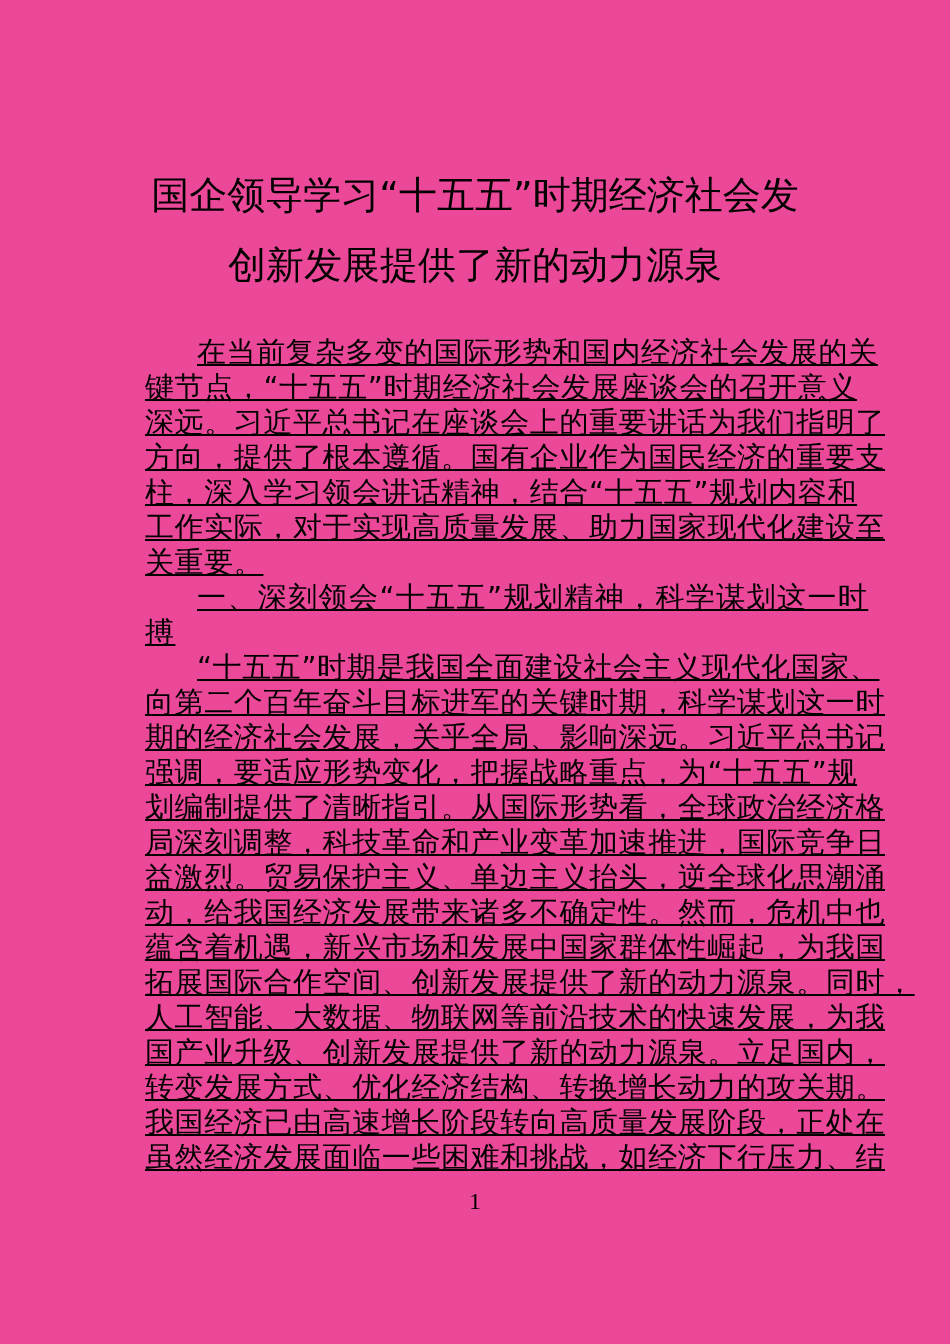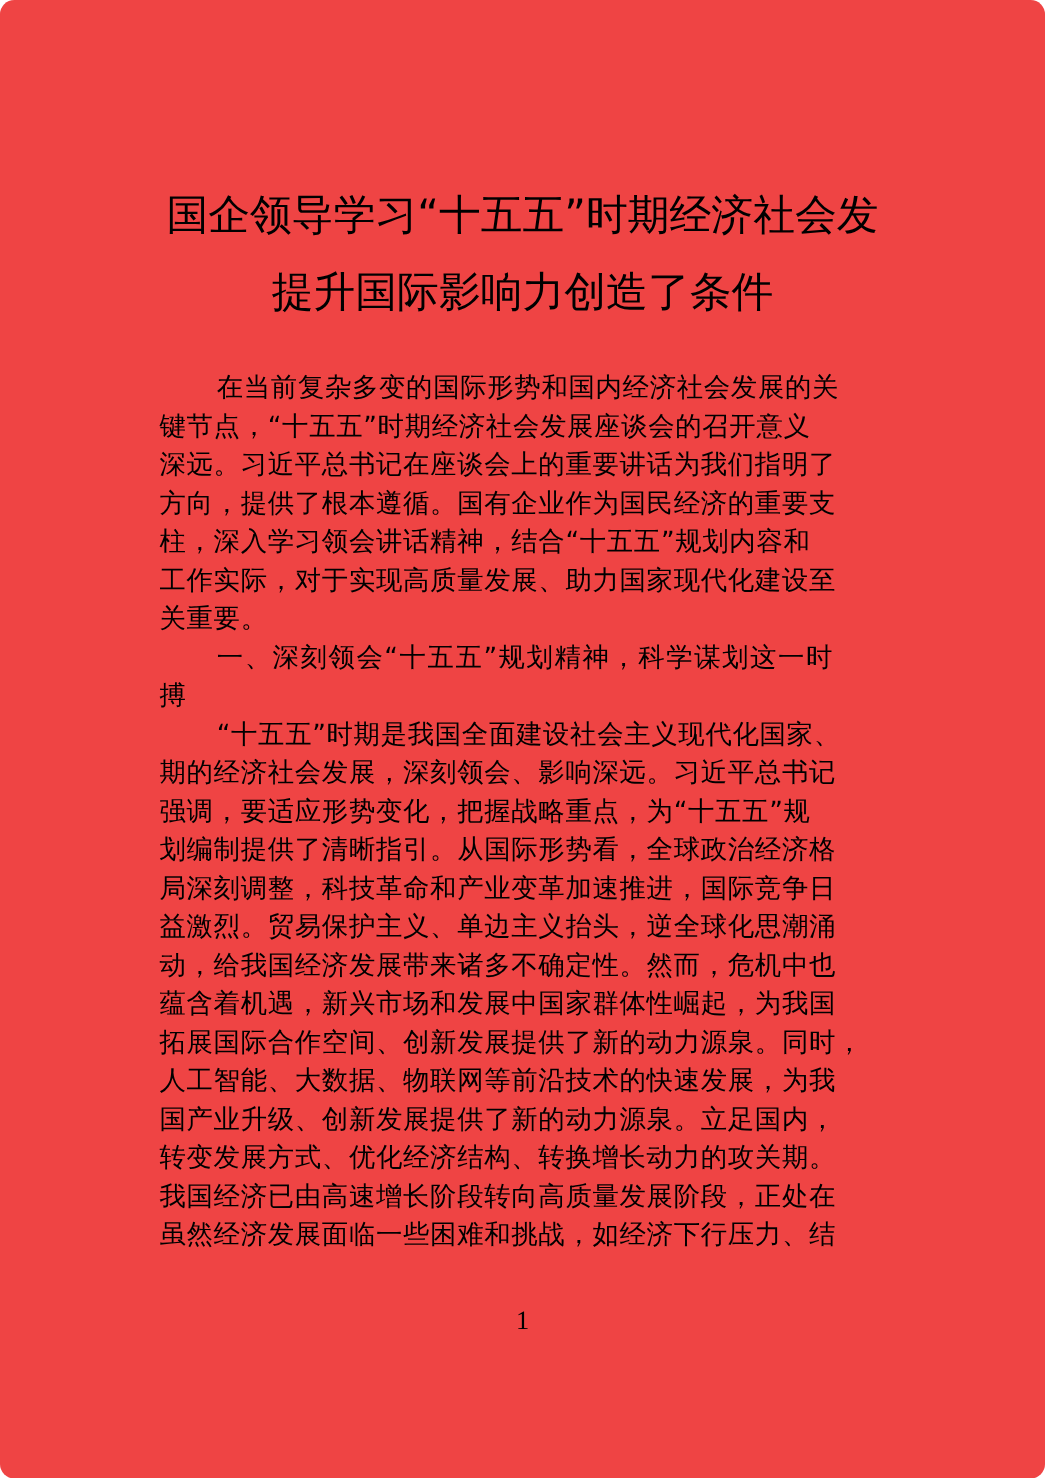--- a/index.html
+++ b/index.html
@@ -1,58 +1,59 @@
 <!DOCTYPE html>
 <html><head>
 <meta charset="utf-8">
 <style>
   html, body { margin: 0; padding: 0; background: #ffffff; }
   body { width: 950px; height: 1344px; position: relative; overflow: hidden;
          font-family: "DejaVu Sans", "Liberation Sans", sans-serif; color: #000; }
-  .page { position: absolute; left: 0; top: 0; width: 950px; height: 1344px; background: #ef4444; border-radius: 13px; }
+  .page { position: absolute; left: 0; top: 0; width: 950px; height: 1344px; background: #ec4899; }
   .title { position: absolute; left: 145px; width: 660px; text-align: center;
            font-size: 38px; line-height: 70px; top: 160px; letter-spacing: 0px; }
   .title-line { display: block; white-space: nowrap; }
   .body { position: absolute; left: 145px; top: 335px; width: 662px; }
-  .line { display: block; height: 35px; line-height: 35px; font-size: 24px;
-          white-space: nowrap; letter-spacing: 0.6px; }
+  .line { display: block; height: 35px; line-height: 35px; font-size: 29px;
+          white-space: nowrap; letter-spacing: 0.6px; text-decoration: underline; }
   .indent { padding-left: 52px; }
   .heading { letter-spacing: 1.4px; }
   .page-number { position: absolute; left: 455px; top: 1188px; width: 40px; text-align: center;
                  font-family: "Liberation Serif", "DejaVu Serif", serif; font-size: 24px; }
 </style>
 </head>
 <body>
 
 <div class="page">
 
   <div class="title">
     <span class="title-line">国企领导学习“十五五”时期经济社会发</span>
-    <span class="title-line">提升国际影响力创造了条件</span>
+    <span class="title-line">创新发展提供了新的动力源泉</span>
   </div>
 
   <div class="body">
     <div>
       <span class="line indent">在当前复杂多变的国际形势和国内经济社会发展的关</span>
       <span class="line">键节点，“十五五”时期经济社会发展座谈会的召开意义</span>
       <span class="line">深远。习近平总书记在座谈会上的重要讲话为我们指明了</span>
       <span class="line">方向，提供了根本遵循。国有企业作为国民经济的重要支</span>
       <span class="line">柱，深入学习领会讲话精神，结合“十五五”规划内容和</span>
       <span class="line">工作实际，对于实现高质量发展、助力国家现代化建设至</span>
       <span class="line">关重要。</span>
     </div>
 
     <div>
       <span class="line indent heading">一、深刻领会“十五五”规划精神，科学谋划这一时</span>
       <span class="line heading">搏</span>
     </div>
 
     <div>
       <span class="line indent">“十五五”时期是我国全面建设社会主义现代化国家、</span>
-      <span class="line">期的经济社会发展，深刻领会、影响深远。习近平总书记</span>
+      <span class="line">向第二个百年奋斗目标进军的关键时期，科学谋划这一时</span>
+      <span class="line">期的经济社会发展，关乎全局、影响深远。习近平总书记</span>
       <span class="line">强调，要适应形势变化，把握战略重点，为“十五五”规</span>
       <span class="line">划编制提供了清晰指引。从国际形势看，全球政治经济格</span>
       <span class="line">局深刻调整，科技革命和产业变革加速推进，国际竞争日</span>
       <span class="line">益激烈。贸易保护主义、单边主义抬头，逆全球化思潮涌</span>
       <span class="line">动，给我国经济发展带来诸多不确定性。然而，危机中也</span>
       <span class="line">蕴含着机遇，新兴市场和发展中国家群体性崛起，为我国</span>
       <span class="line">拓展国际合作空间、创新发展提供了新的动力源泉。同时，</span>
       <span class="line">人工智能、大数据、物联网等前沿技术的快速发展，为我</span>
       <span class="line">国产业升级、创新发展提供了新的动力源泉。立足国内，</span>
       <span class="line">转变发展方式、优化经济结构、转换增长动力的攻关期。</span>

